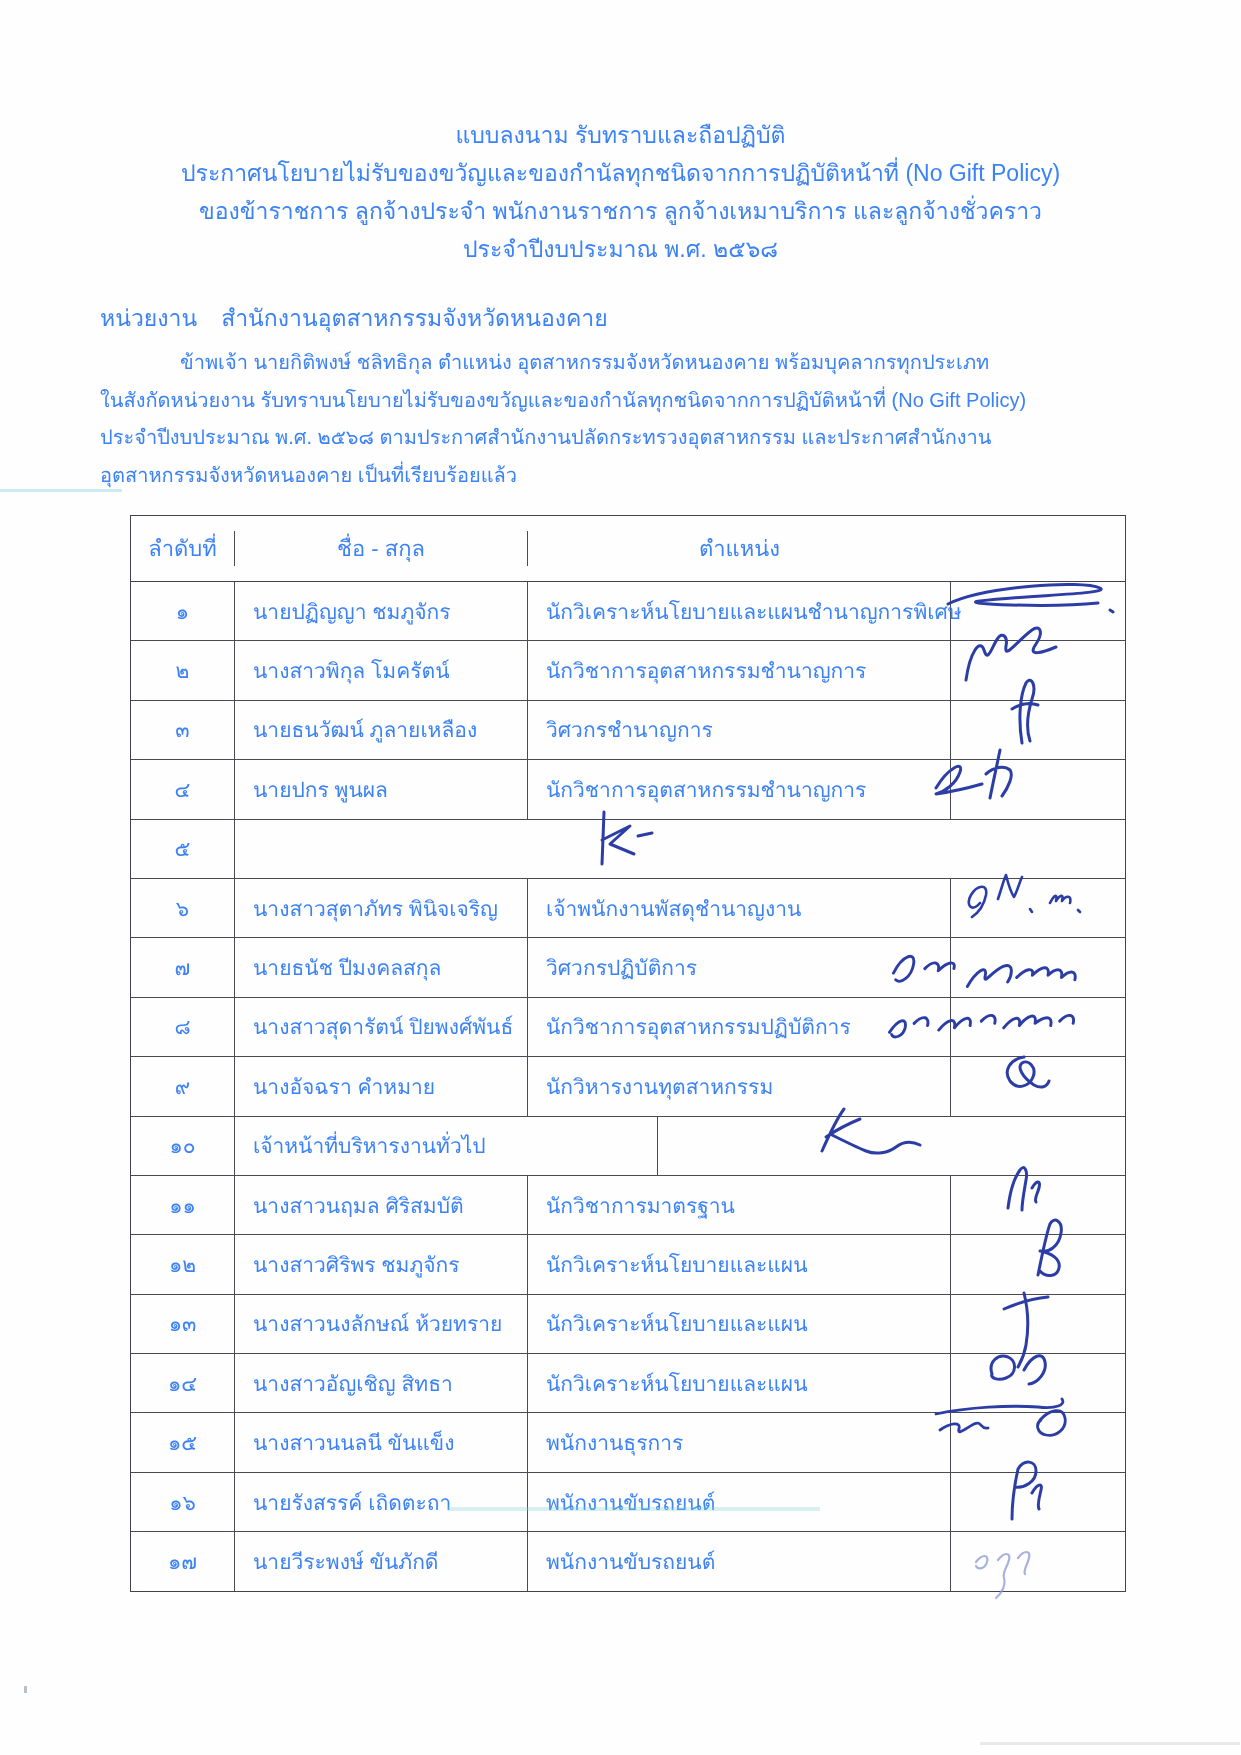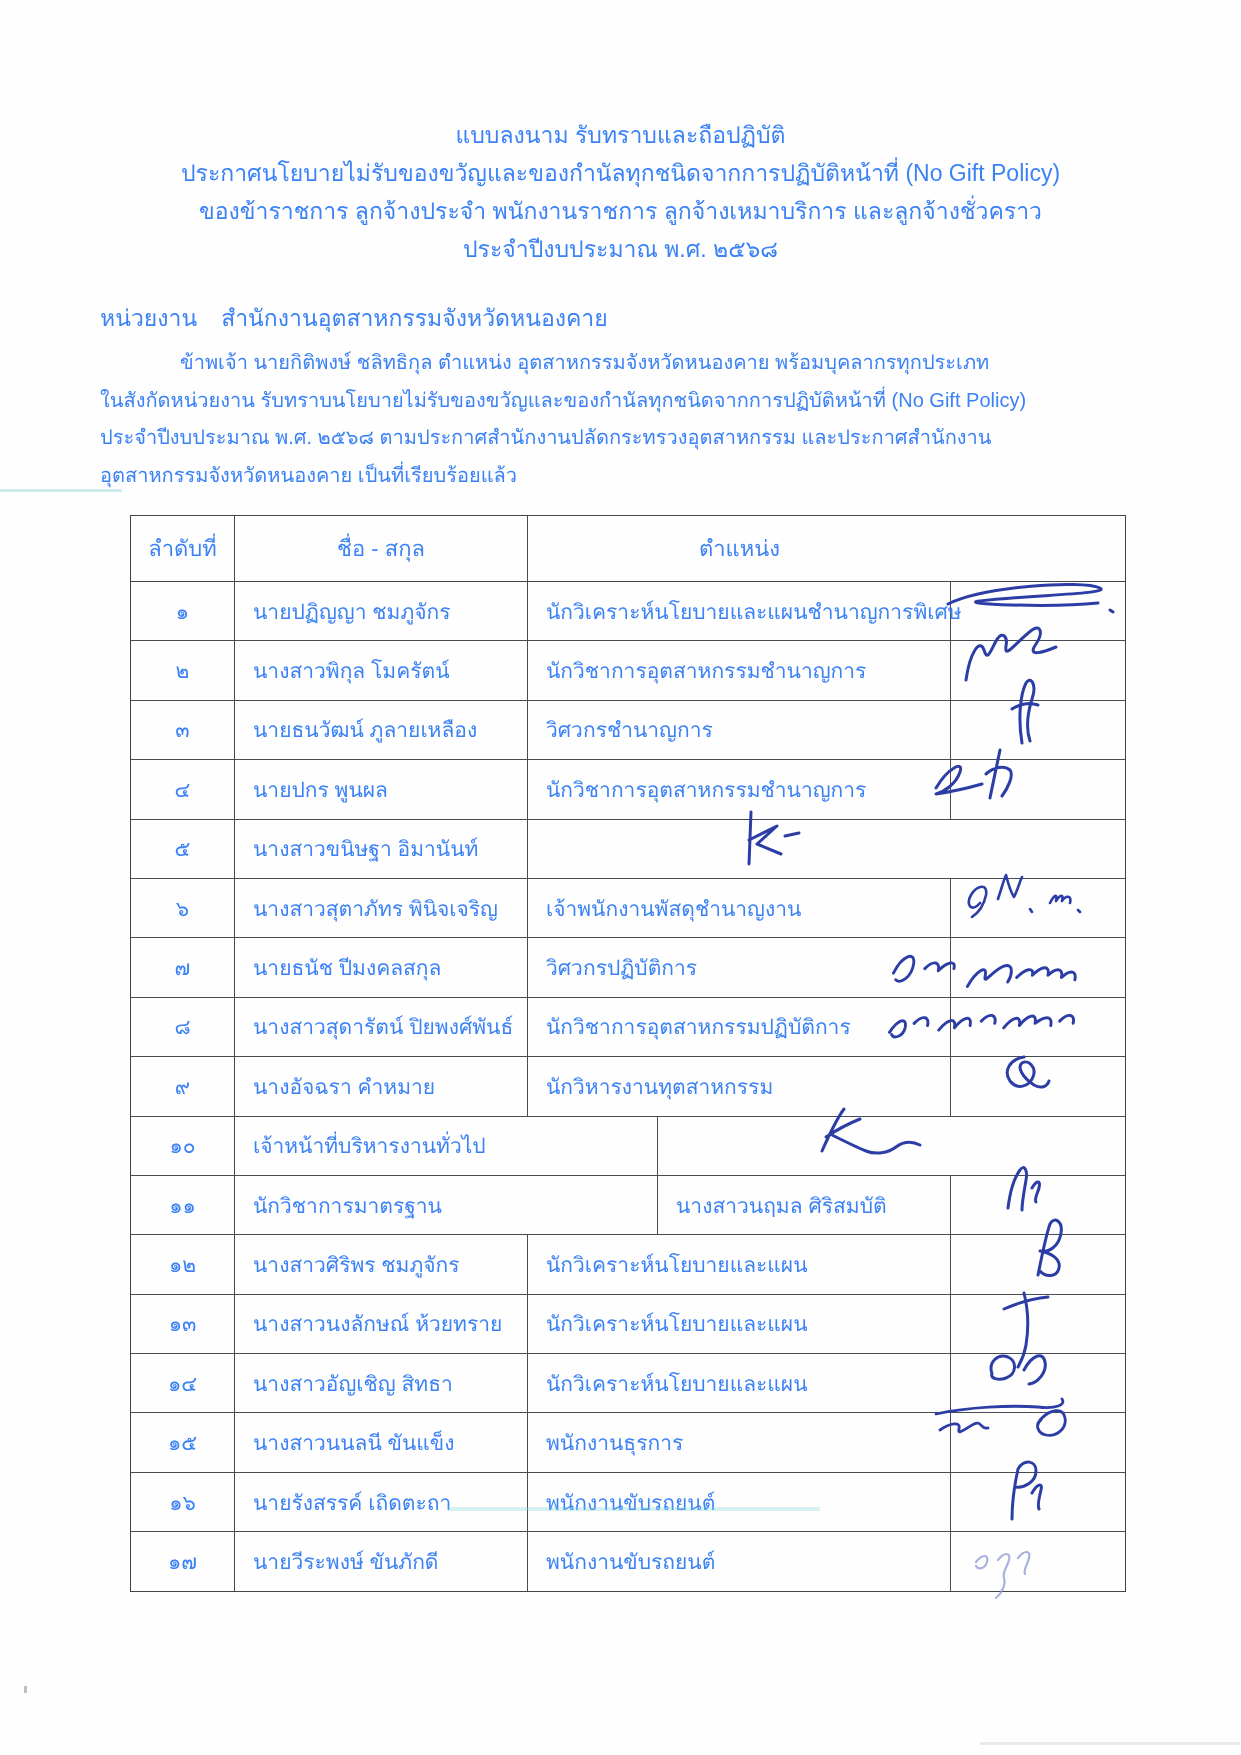--- a/index.html
+++ b/index.html
@@ -30,21 +30,21 @@
   .par-line.indent{padding-left:80px;}
 
   .doc-table{
     position:absolute;top:515px;left:130px;width:996px;
     border:1.6px solid #42424a;
     box-sizing:border-box;
     background:transparent;
   }
   .trow{display:flex;height:58.4px;border-bottom:1.4px solid #4a4a52;}
   .trow:last-child{border-bottom:none;}
-  .thead-row{display:flex;height:65px;border-bottom:1.6px solid #42424a;font-size:22px;}
+  .thead-row{display:flex;height:65px;border-bottom:1.6px solid #42424a;font-size:22px;align-items:center;}
   .cell{
     display:flex;align-items:center;
     box-sizing:border-box;
     border-right:1.4px solid #4a4a52;
     overflow:visible;white-space:nowrap;
   }
   .cell:last-child{border-right:none;}
   .c1{width:104px;justify-content:center;}
   .c2{width:293px;padding-left:18px;}
   .c3{width:423px;padding-left:18px;}
@@ -143,21 +143,20 @@
     <div class="cell c3">นักวิชาการอุตสาหกรรมชำนาญการ</div>
     <div class="cell c4">
       <svg class="sig-svg" width="200" height="70" viewBox="0 0 200 70">
               <path d="M30,44 C42,24 58,16 54,28 C50,40 38,48 30,50 C44,48 62,44 76,40 M84,54 C88,34 92,16 94,6 M80,30 C88,23 98,21 104,26 C108,31 102,44 96,52" stroke="#2c3da5" stroke-width="3" transform="translate(-32,-10)"></path>
             </svg>
     </div>
   </div>
 
   <div class="trow">
     <div class="cell c1">๕</div>
-    <div class="cell c2">นางสาวขนิษฐา อิมานันท์</div>
     <div class="cell c4">
       <svg class="sig-svg" width="200" height="70" viewBox="0 0 200 70">
               <path d="M60,6 L58,58 M58,34 L86,20 L66,38 L90,48 M94,30 L108,27" stroke="#2c3da5" stroke-width="3" transform="translate(-36,-8)"></path>
             </svg>
     </div>
   </div>
 
   <div class="trow">
     <div class="cell c1">๖</div>
     <div class="cell c2">นางสาวสุตาภัทร พินิจเจริญ</div>
@@ -207,22 +206,22 @@
     <div class="cell c3">เจ้าหน้าที่บริหารงานทั่วไป</div>
     <div class="cell c4">
       <svg class="sig-svg" width="200" height="70" viewBox="0 0 200 70">
               <path d="M52,48 C60,30 68,14 74,6 M56,34 C68,26 80,20 90,16 M62,32 C74,38 86,44 96,48 C106,52 118,50 126,44 C134,38 142,38 150,42" stroke="#2c3da5" stroke-width="3" transform="translate(-22,-8)"></path>
             </svg>
     </div>
   </div>
 
   <div class="trow">
     <div class="cell c1">๑๑</div>
+    <div class="cell c2">นางสาวนฤมล ศิริสมบัติ</div>
     <div class="cell c3">นักวิชาการมาตรฐาน</div>
-    <div class="cell c2">นางสาวนฤมล ศิริสมบัติ</div>
     <div class="cell c4">
       <svg class="sig-svg" width="200" height="70" viewBox="0 0 200 70">
               <path d="M86,46 C88,30 92,16 98,8 C102,2 106,8 104,18 C102,30 100,40 100,48 M110,26 C114,19 119,17 117,26 C115,33 112,37 114,40" stroke="#2c3da5" stroke-width="3" transform="translate(-16,-8)"></path>
             </svg>
     </div>
   </div>
 
   <div class="trow">
     <div class="cell c1">๑๒</div>
     <div class="cell c2">นางสาวศิริพร ชมภูจักร</div>

